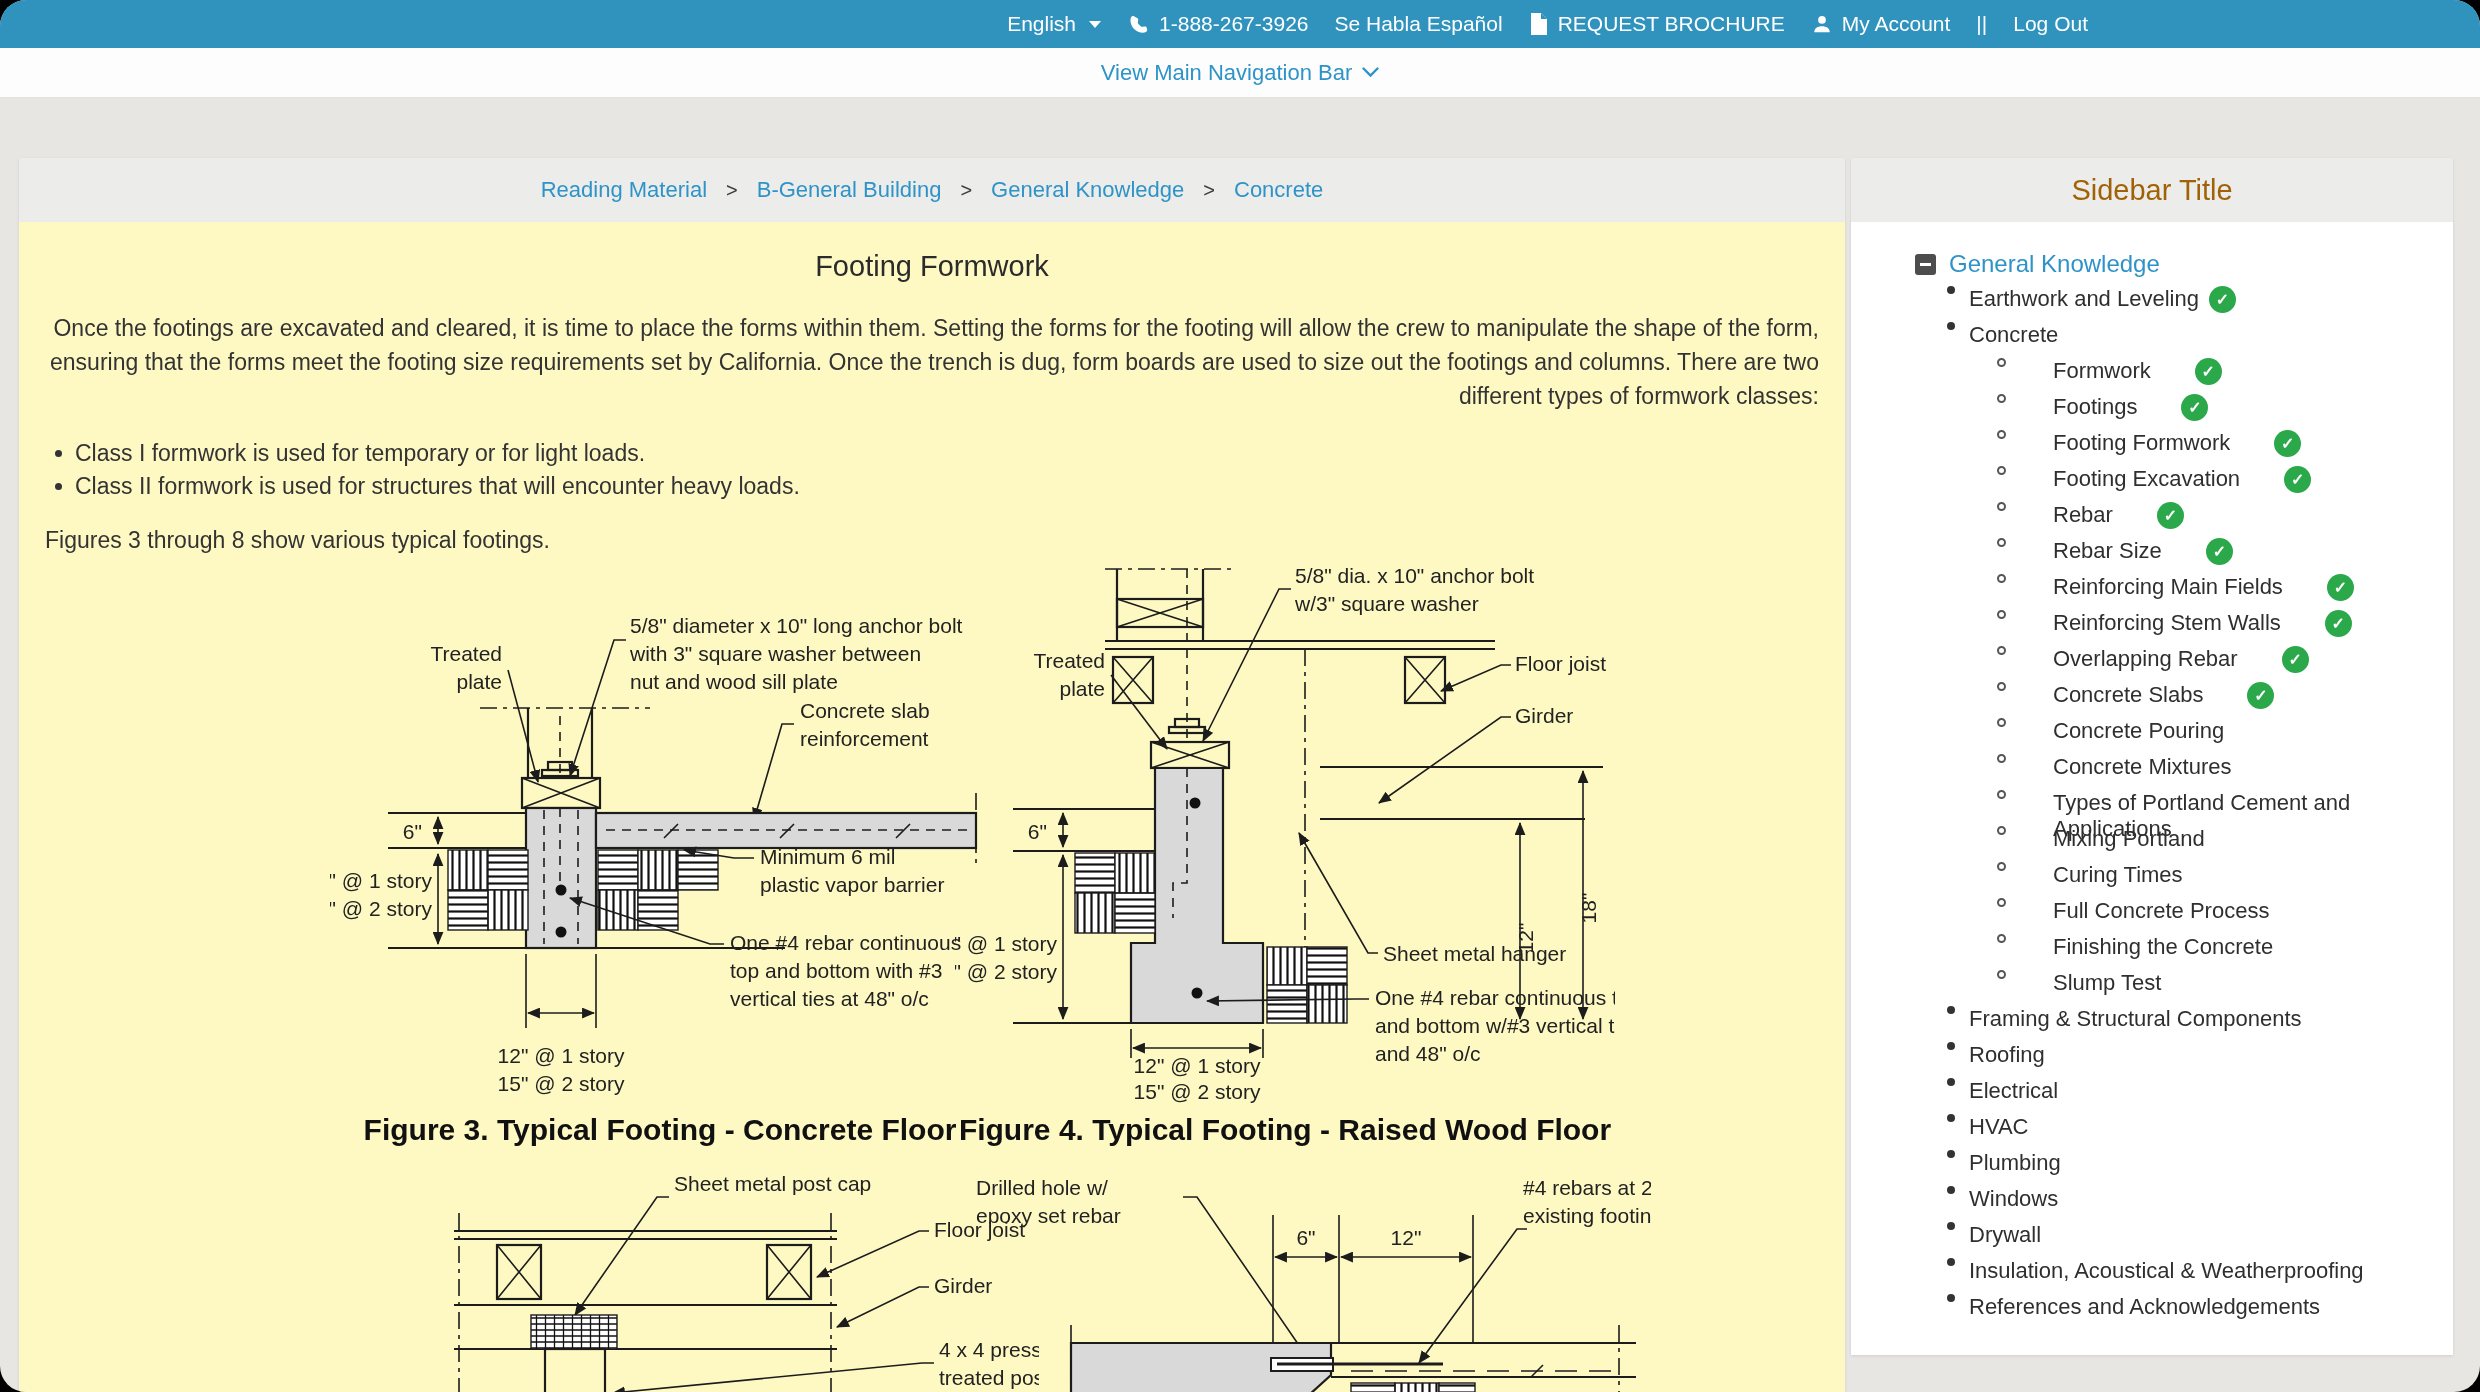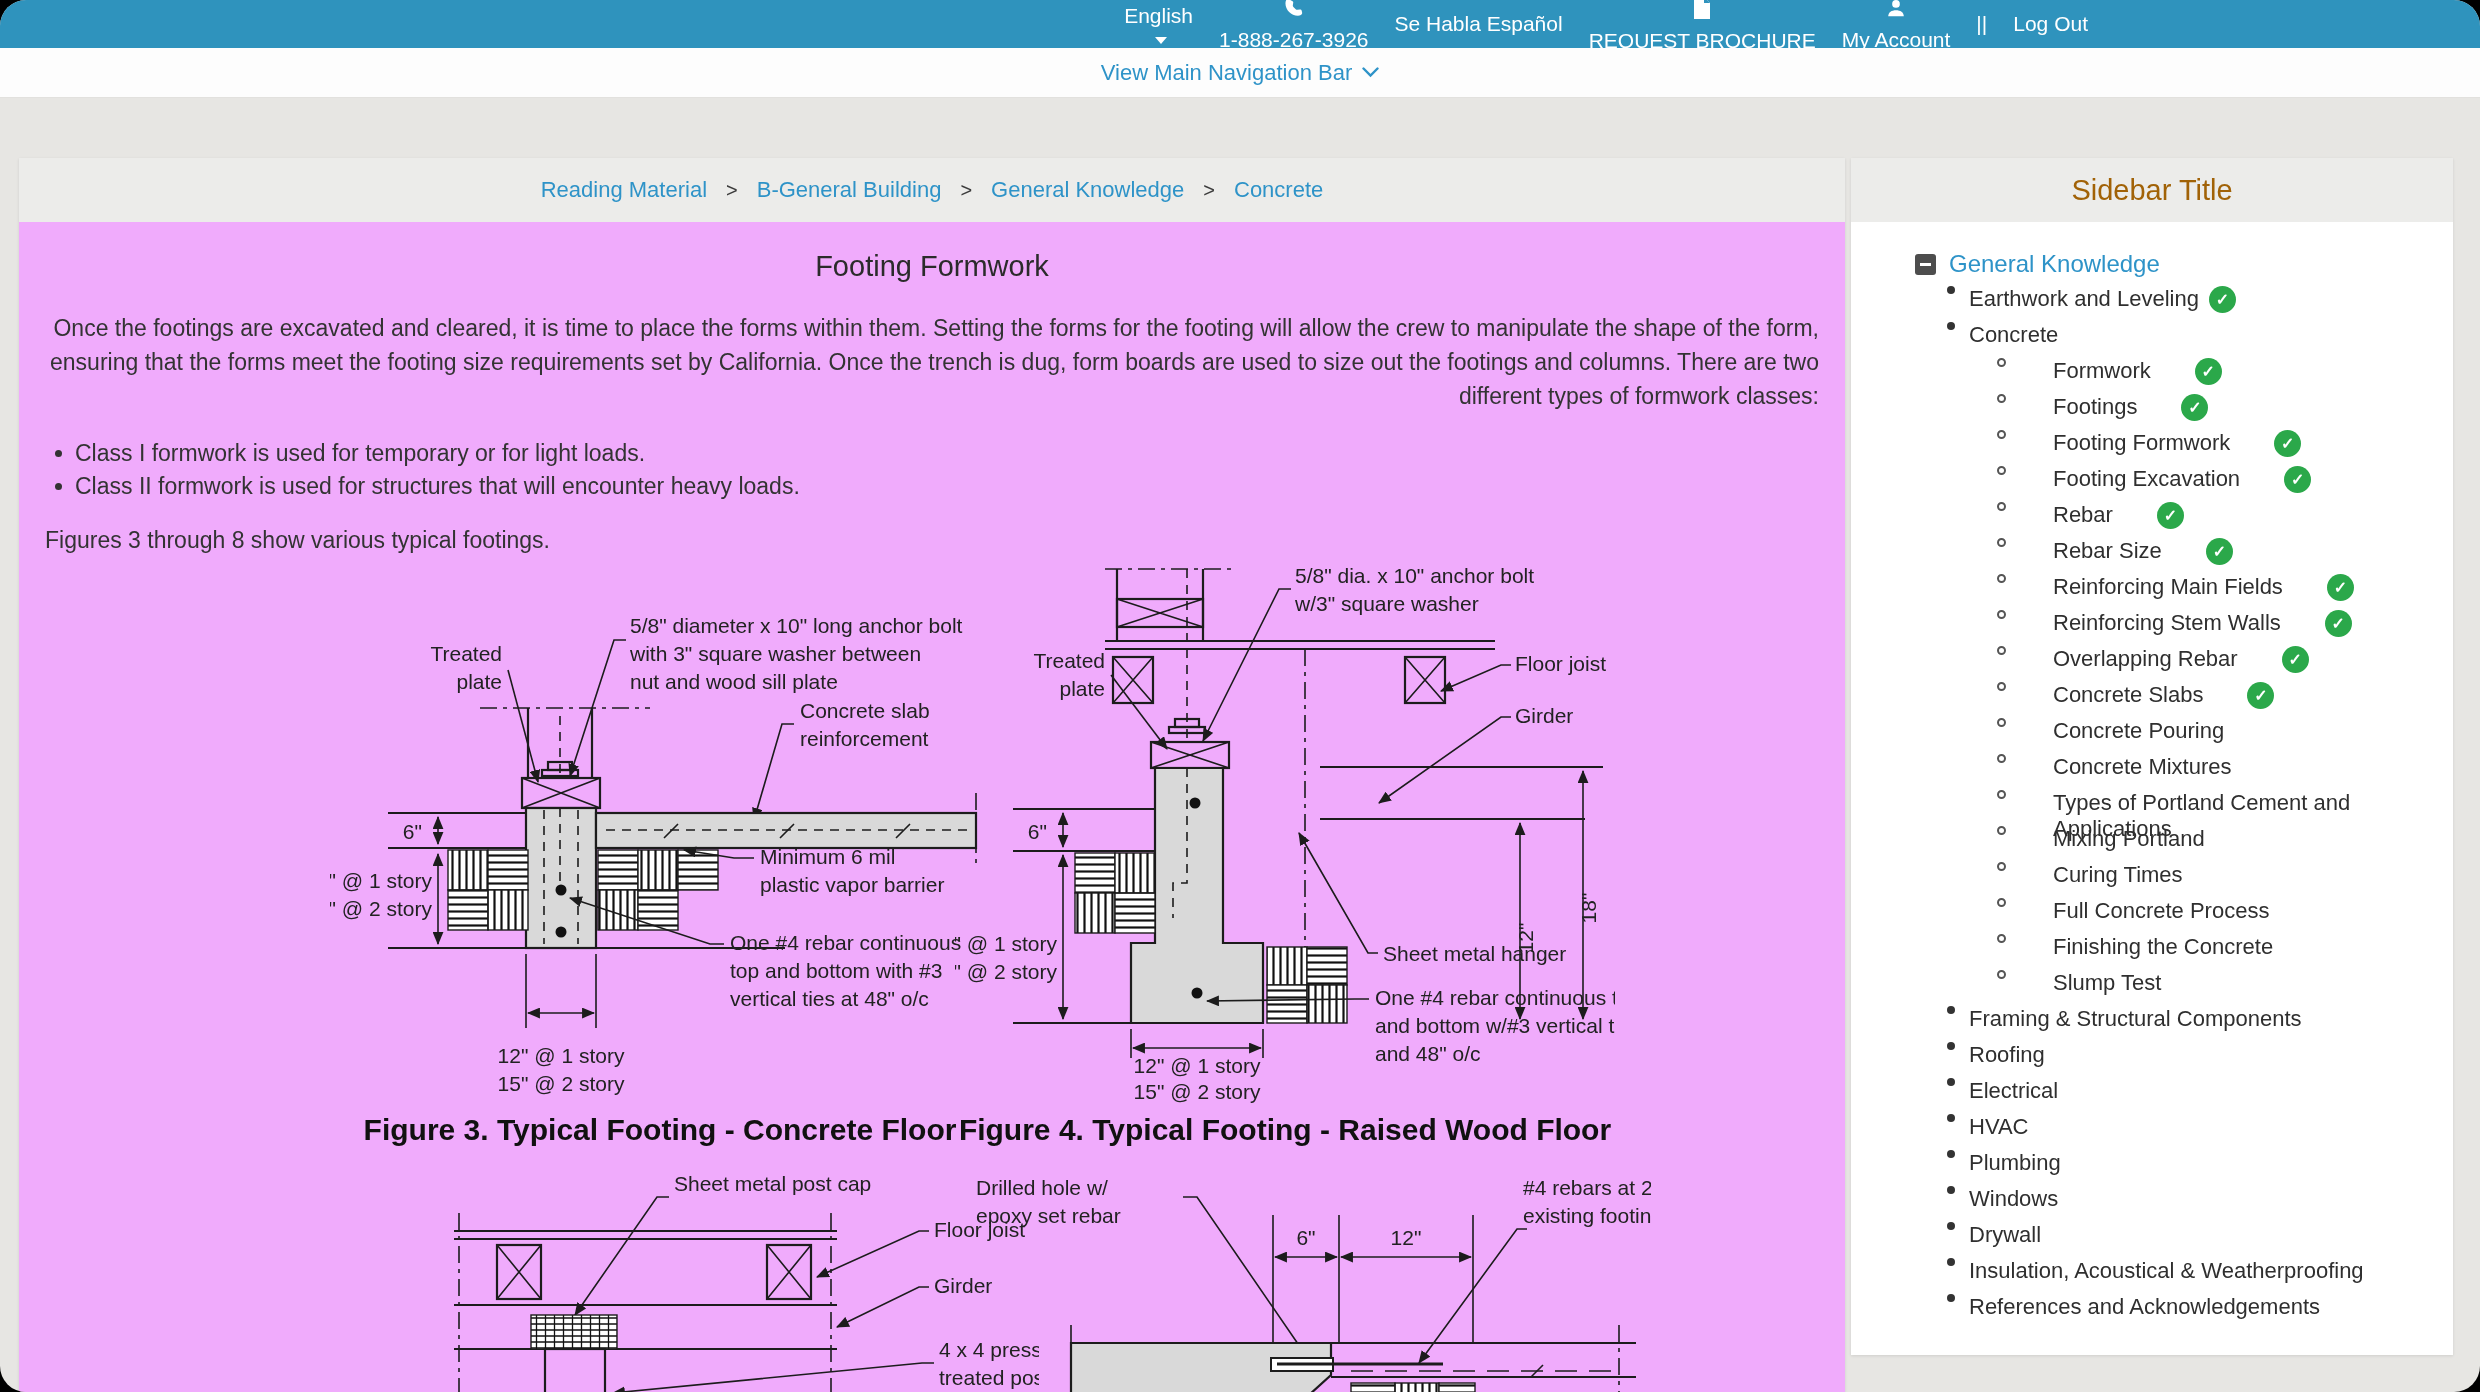--- a/index.html
+++ b/index.html
@@ -3,29 +3,29 @@
 <meta charset="utf-8">
 <title>Footing Formwork</title>
 <style>
   html,body{margin:0;padding:0;background:#000;}
   *{box-sizing:border-box;}
   .screen{position:relative;width:2480px;height:1392px;background:#e7e6e3;border-radius:26px;overflow:hidden;
           font-family:"Liberation Sans",sans-serif;color:#333;}
   
   .topbar{position:absolute;left:0;top:0;width:2480px;height:48px;background:#2f93bd;display:flex;align-items:center;justify-content:flex-end;padding-right:392px;gap:26px;}
   .topbar,.topbar a{color:#fff;font-size:21px;}
-  .tb-item{display:flex;align-items:center;gap:9px;cursor:pointer;white-space:nowrap;flex-direction:column;}
+  .tb-item{display:flex;align-items:center;gap:9px;cursor:pointer;white-space:nowrap;}
   .tb-sep{font-size:21px;}
   .caret-down{width:0;height:0;border-left:6px solid transparent;border-right:6px solid transparent;border-top:7px solid #fff;display:inline-block;margin-left:4px;}
   .tb-ico{display:inline-flex;align-items:center;}
   
   .navbar{position:absolute;left:0;top:48px;width:2480px;height:50px;background:#fdfdfd;border-bottom:1px solid #e2e1de;display:flex;align-items:center;justify-content:center;}
   .nav-toggle{color:#2e93c8;font-size:22px;display:flex;align-items:center;gap:10px;cursor:pointer;}
   
-  .card{position:absolute;left:19px;top:158px;width:1826px;height:1234px;background:#f0abfc;box-shadow:0 1px 3px rgba(0,0,0,.10);overflow:hidden;}
+  .card{position:absolute;left:19px;top:158px;width:1826px;height:1234px;background:#fef9c3;box-shadow:0 1px 3px rgba(0,0,0,.10);overflow:hidden;}
   .crumbbar{position:absolute;left:0;top:0;width:100%;height:64px;background:#ececea;display:flex;align-items:center;justify-content:center;gap:19px;}
   .crumb{color:#2e93c8;font-size:22px;cursor:pointer;}
   .crumb-sep{color:#3c3c3c;font-size:20px;}
   .page-title{margin-top:92px;text-align:center;font-size:29px;color:#2b2b2b;font-weight:400;}
   .intro{margin:28px 26px 0 26px;font-size:23px;line-height:34px;color:#333;text-align:right;}
   .bullets{margin:24px 0 0 30px;padding:0;list-style:none;font-size:23px;line-height:33px;}
   .bullets li{padding-left:26px;position:relative;}
   .bullets li::before{content:"";position:absolute;left:6px;top:13px;width:7px;height:7px;border-radius:50%;background:#333;}
   .fignote{margin:24px 26px 0 26px;font-size:23px;color:#333;}
   

